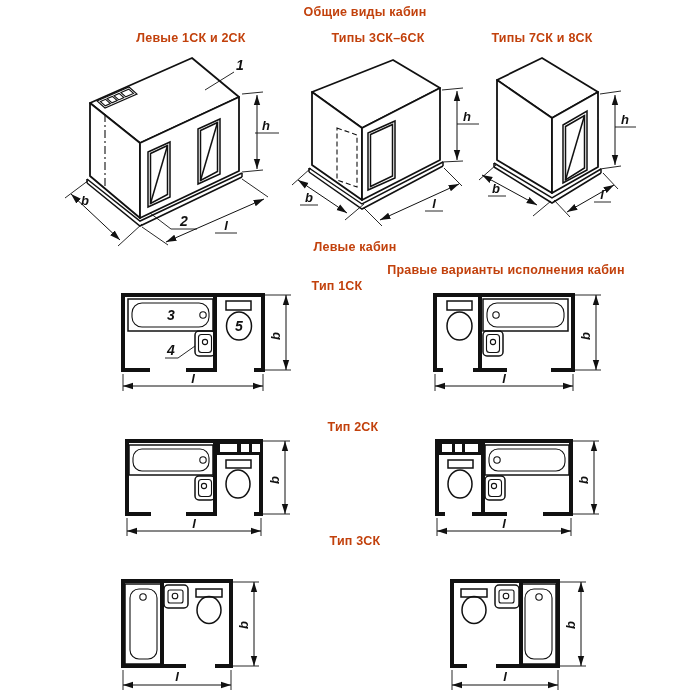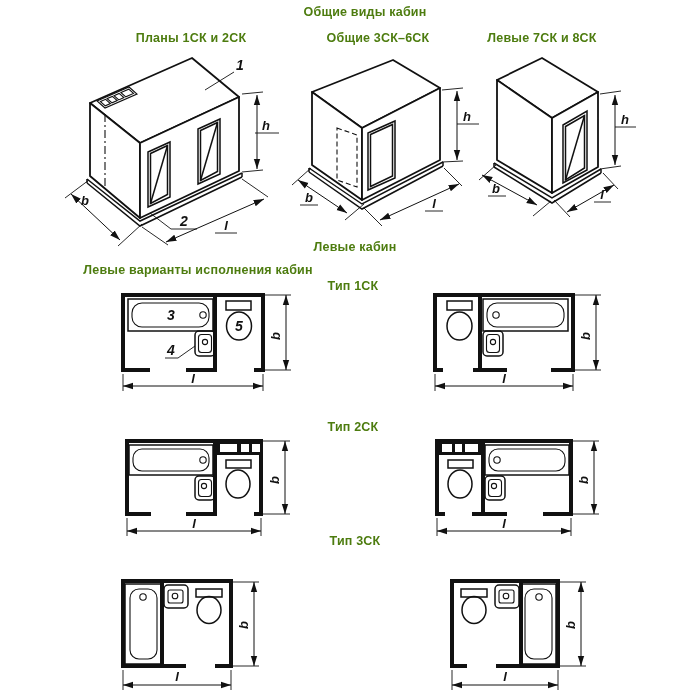--- a/index.html
+++ b/index.html
@@ -1,41 +1,41 @@
 <!DOCTYPE html>
 <html><head>
 <meta charset="utf-8">
 <style>
   html,body{margin:0;padding:0;background:#fff;}
   .page{position:relative;width:700px;height:700px;background:#fff;
         font-family:"Liberation Sans",sans-serif;color:#111;overflow:hidden;}
   .cap{position:absolute;transform:translateX(-50%);font-size:12.5px;font-weight:bold;
-       white-space:nowrap;letter-spacing:.2px;color:#4d7c0f;}
+       white-space:nowrap;letter-spacing:.2px;color:#c2410c;}
   svg{position:absolute;overflow:visible;}
   .w4{stroke:#111;stroke-width:4;fill:none;stroke-linecap:butt;}
   .w15{stroke:#111;stroke-width:1.5;fill:none;stroke-linejoin:miter;}
   .w1{stroke:#111;stroke-width:1.1;fill:none;}
   .thin{stroke:#111;stroke-width:.9;fill:none;}
   .facefill{fill:#fff;stroke:#111;stroke-width:1.8;stroke-linejoin:round;}
   .dl{stroke:#111;stroke-width:1;fill:none;}
   text.dim{font:italic bold 13px "Liberation Sans",sans-serif;fill:#111;}
   text.co{font:italic bold 14px "Liberation Sans",sans-serif;fill:#111;}
 </style>
 </head>
 <body>
 
 <div class="page">
 
   <div class="cap" style="left:365px;top:5px">Общие виды кабин</div>
-  <div class="cap" style="left:191px;top:31px">Планы 1СК и 2СК</div>
-  <div class="cap" style="left:378px;top:31px">Общие 3СК–6СК</div>
-  <div class="cap" style="left:542px;top:31px">Левые 7СК и 8СК</div>
+  <div class="cap" style="left:191px;top:31px">Левые 1СК и 2СК</div>
+  <div class="cap" style="left:378px;top:31px">Типы 3СК–6СК</div>
+  <div class="cap" style="left:542px;top:31px">Типы 7СК и 8СК</div>
   <div class="cap" style="left:355px;top:240px">Левые кабин</div>
-  <div class="cap" style="left:198px;top:263px">Левые варианты исполнения кабин</div>
-  <div class="cap" style="left:353px;top:279px">Тип 1СК</div>
+  <div class="cap" style="left:506px;top:263px">Правые варианты исполнения кабин</div>
+  <div class="cap" style="left:337px;top:279px">Тип 1СК</div>
   <div class="cap" style="left:353px;top:420px">Тип 2СК</div>
   <div class="cap" style="left:355px;top:534px">Тип 3СК</div>
 
   <svg style="left:58px;top:50px" width="228" height="202" viewBox="0 0 228 202">
     <defs>
       <marker id="arr" viewBox="0 0 10 8" refX="9.5" refY="4" markerWidth="11" markerHeight="9" orient="auto-start-reverse" markerUnits="userSpaceOnUse">
         <path d="M0,1 L9.5,4 L0,7 Z" fill="#111"></path>
       </marker>
     </defs>
     <g>

